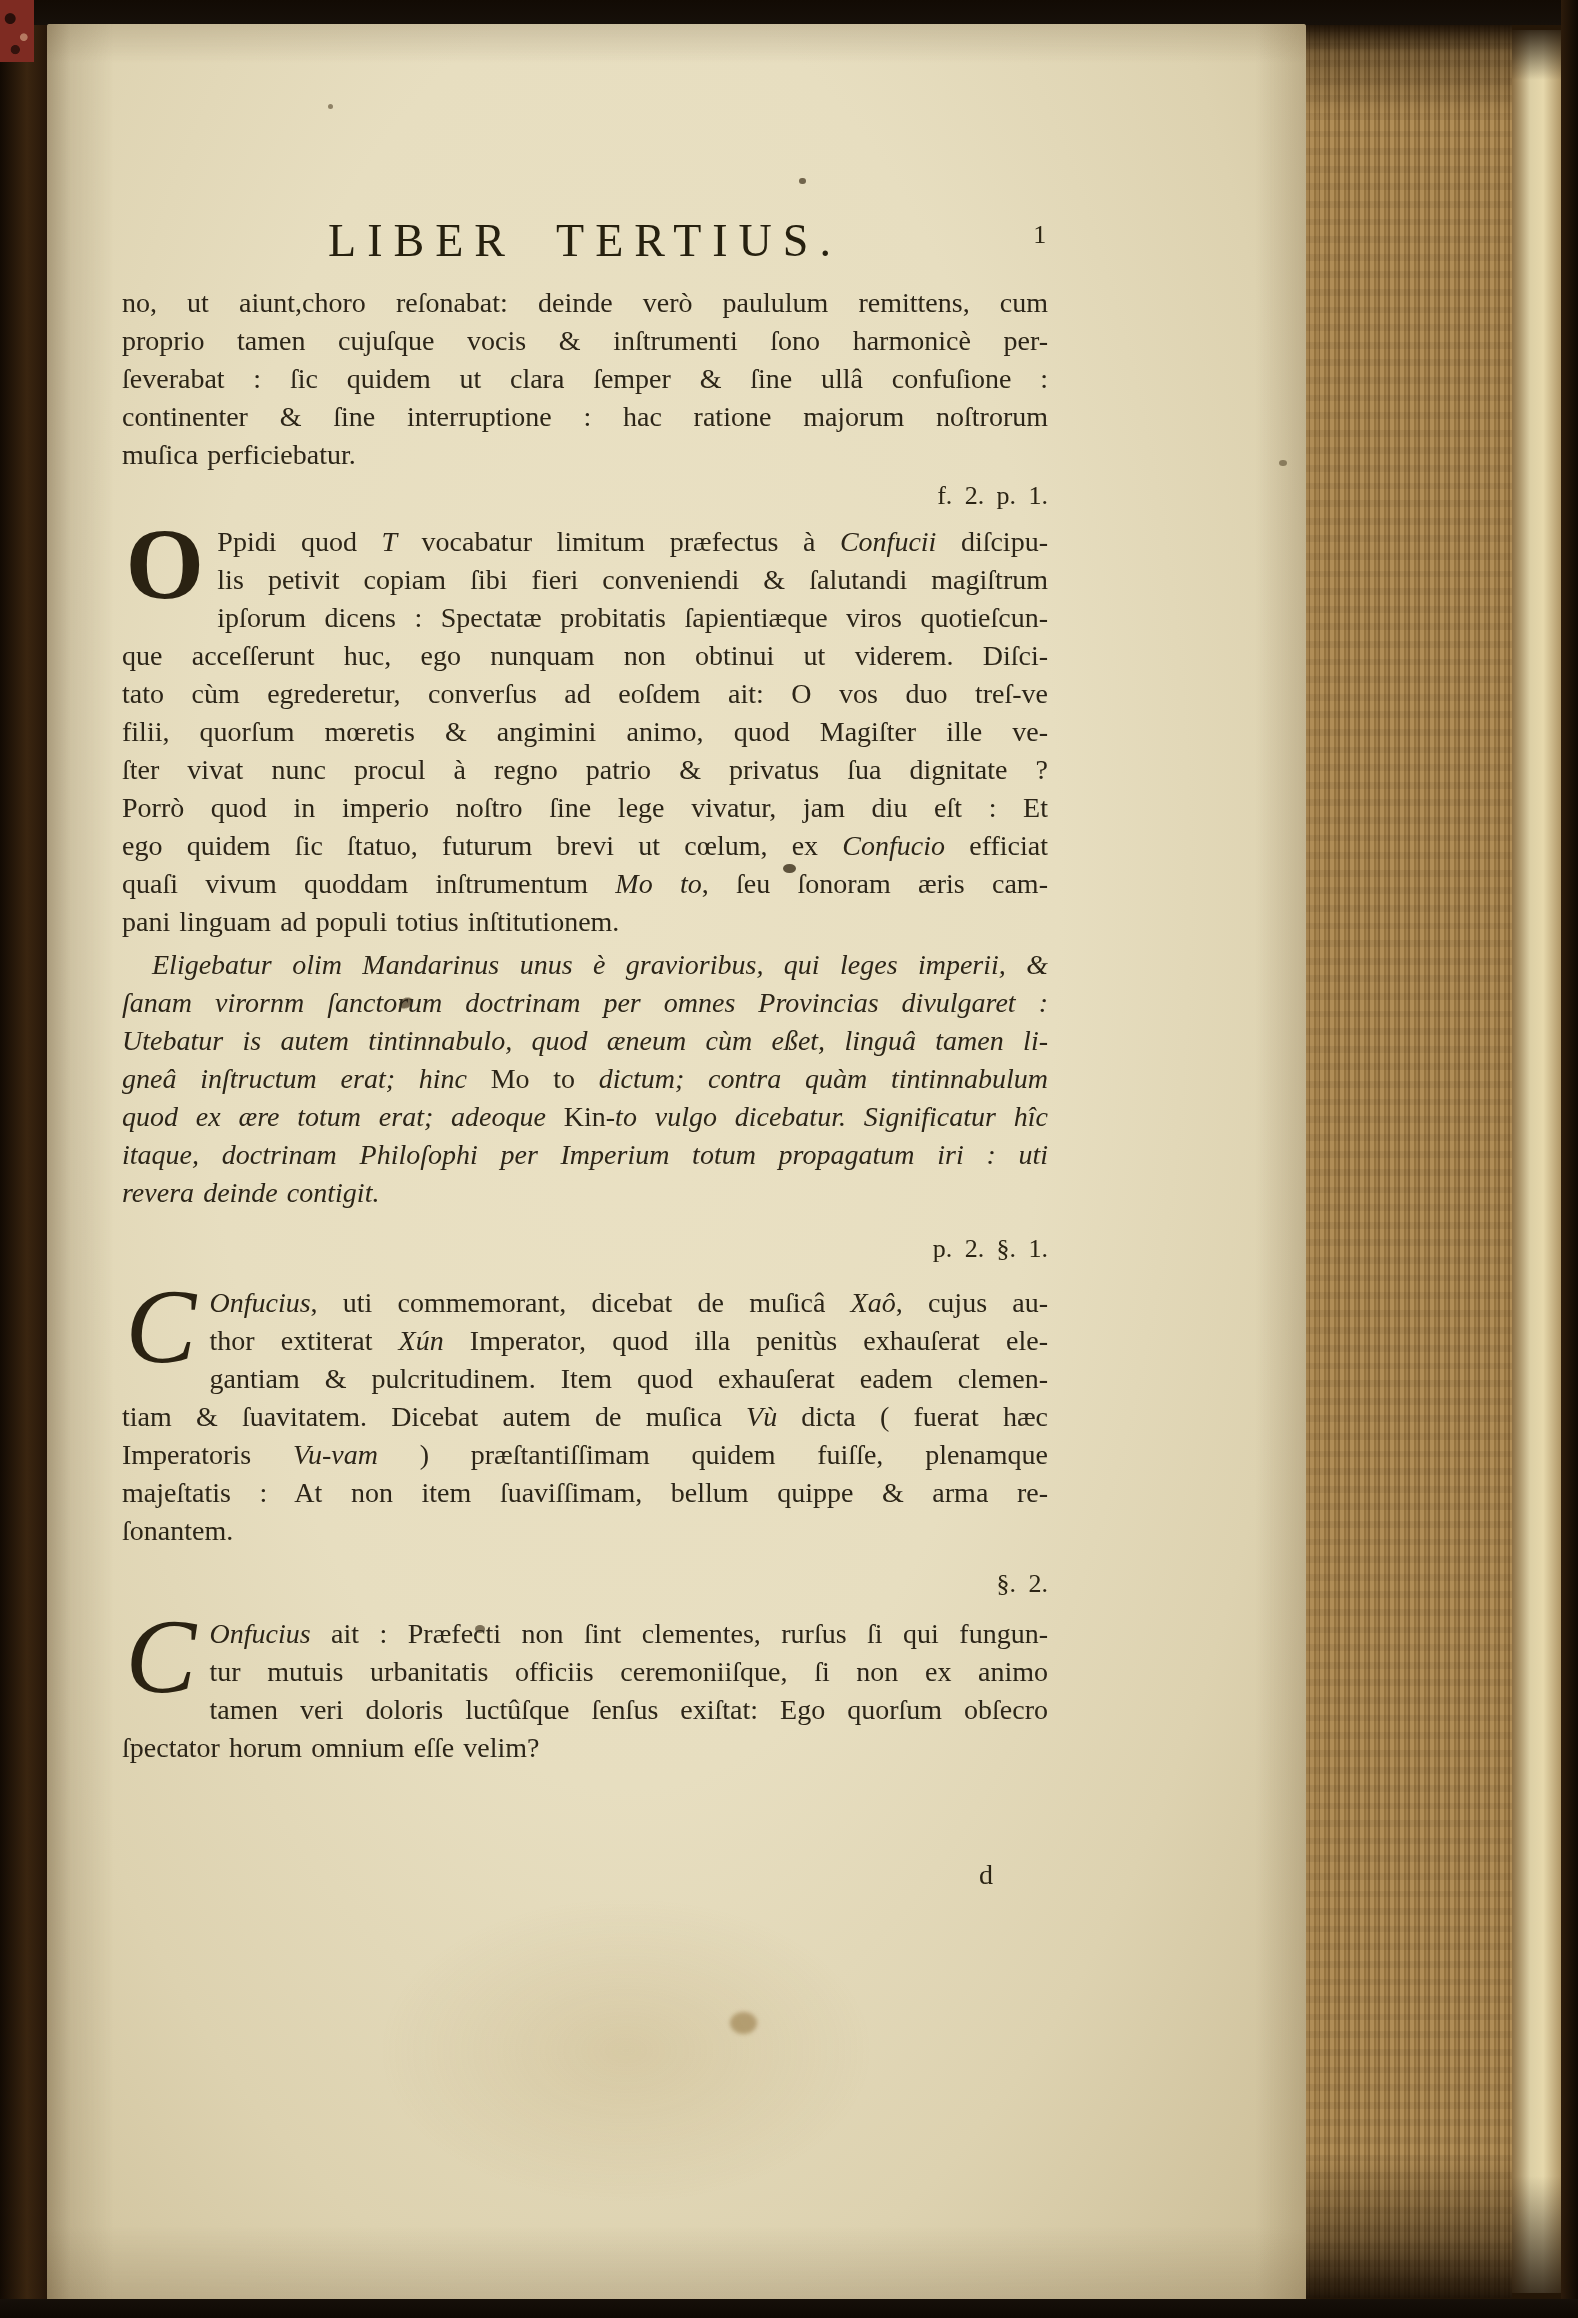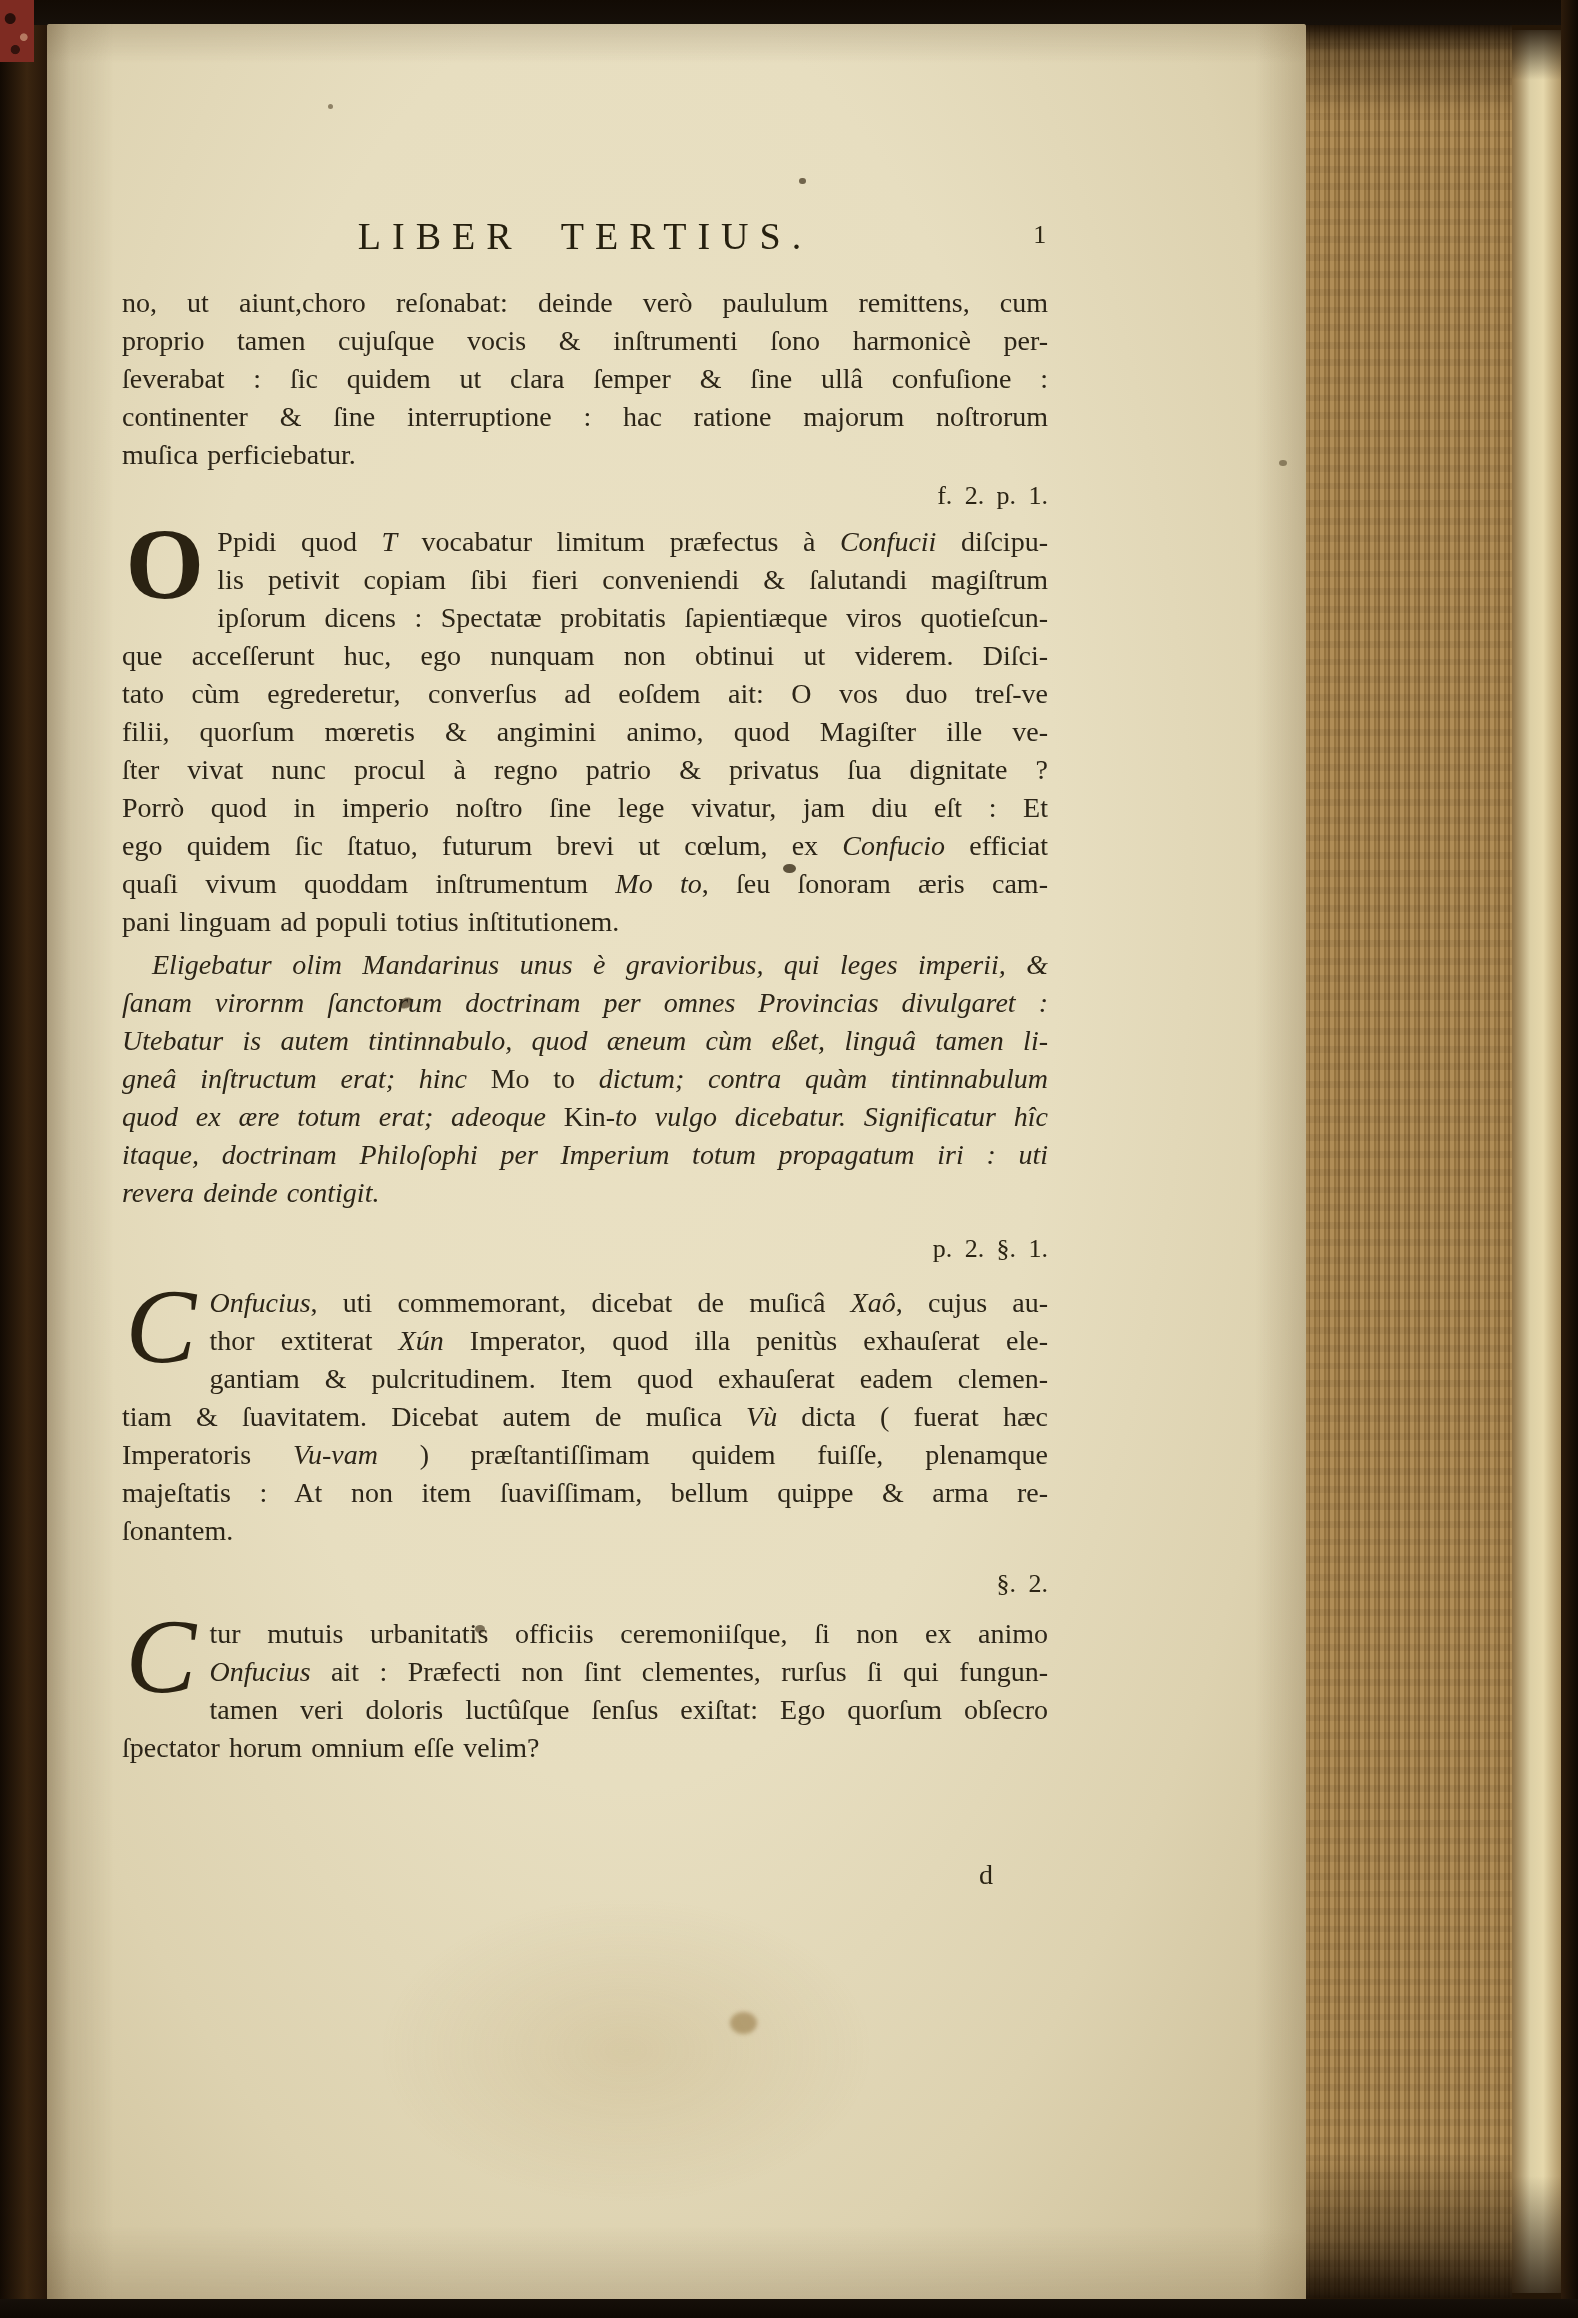--- a/index.html
+++ b/index.html
@@ -45,21 +45,21 @@
   .st2{left:352px;top:974px;width:14.3px;height:10px;background:#463823;opacity:.7;filter:blur(0.5px);transform:rotate(-30deg);}
   .st3{left:428px;top:1601px;width:10px;height:8.4px;background:#453822;opacity:.65;filter:blur(0.5px);}
   .st4{left:683px;top:1988px;width:27px;height:22px;background:#8a6a33;opacity:.5;filter:blur(2.1px);}
   .st5{left:752px;top:154px;width:6.7px;height:6.7px;background:#4a3d26;opacity:.75;filter:blur(0.4px);}
   .st6{left:281px;top:80px;width:5px;height:5px;background:#55462c;opacity:.6;}
   .st7{left:1232px;top:436px;width:8.4px;height:6.7px;background:#514328;opacity:.55;filter:blur(0.6px);}
 
   
   .text-block{position:absolute;left:75px;top:190px;width:926px;color:var(--ink);}
   .header-row{position:relative;height:52px;}
-  .page-title{position:absolute;left:0;right:0;top:0;text-align:center;font-size:38px;
+  .page-title{position:absolute;left:0;right:0;top:0;text-align:center;font-size:46px;
               letter-spacing:11px;word-spacing:18.4px;color:#26200f;}
   .page-number{position:absolute;right:1.7px;top:6.7px;font-size:26px;color:#2e2715;}
 
   .heading{text-align:right;font-size:26px;line-height:34px;word-spacing:5.9px;color:#2b2414;}
   .para{font-size:28px;line-height:38px;word-spacing:2.1px;}
   .para.italic{font-style:italic;}
   .para.indent .jline:first-child{text-indent:30px;}
   .jline{text-align:justify;text-align-last:justify;white-space:nowrap;}
   .jline.endline{text-align-last:auto;}
   .jline i{font-style:italic;}
@@ -139,22 +139,22 @@
             <div class="jline">thor extiterat <i>Xún</i> Imperator, quod illa penitùs exhauſerat ele-</div>
             <div class="jline">gantiam &amp; pulcritudinem. Item quod exhauſerat eadem clemen-</div>
             <div class="jline">tiam &amp; ſuavitatem. Dicebat autem de muſica <i>Vù</i> dicta ( fuerat hæc</div>
             <div class="jline">Imperatoris <i>Vu-vam</i> ) præſtantiſſimam quidem fuiſſe, plenamque</div>
             <div class="jline">majeſtatis : At non item ſuaviſſimam, bellum quippe &amp; arma re-</div>
             <div class="jline endline">ſonantem.</div>
           </div>
           <div class="heading">§. 2.</div>
           <div class="para roman">
             <span class="dropcap swash">C</span>
+            <div class="jline"><i>Onfucius</i> ait : Præfecti non ſint clementes, rurſus ſi qui fungun-</div>
             <div class="jline">tur mutuis urbanitatis officiis ceremoniiſque, ſi non ex animo</div>
-            <div class="jline"><i>Onfucius</i> ait : Præfecti non ſint clementes, rurſus ſi qui fungun-</div>
             <div class="jline">tamen veri doloris luctûſque ſenſus exiſtat: Ego quorſum obſecro</div>
             <div class="jline endline">ſpectator horum omnium eſſe velim?</div>
           </div>
         </div>
       <div class="catchword">d</div>
     </div>
   </div>
 
   <div class="fore-edge"></div>
   <div class="edge-strip"></div>

